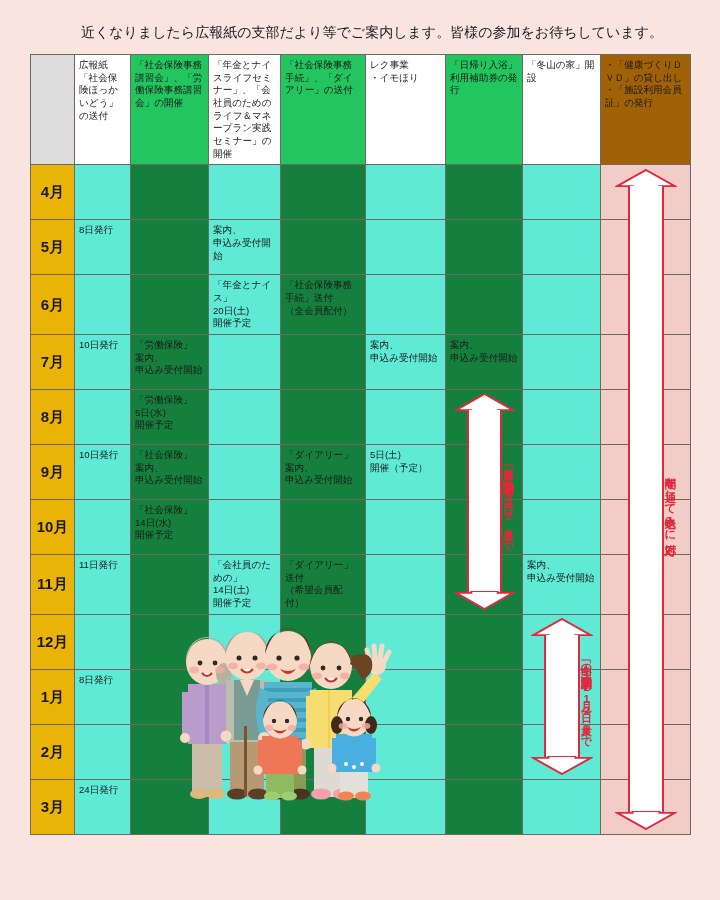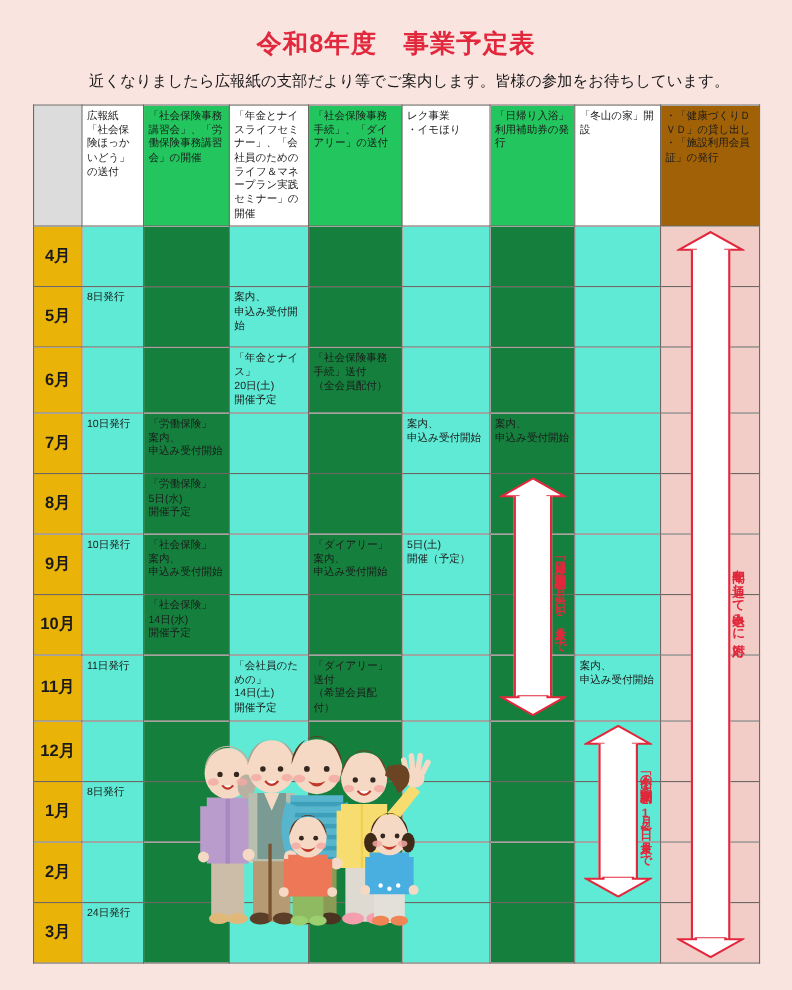--- a/index.html
+++ b/index.html
@@ -119,21 +119,20 @@
   
   .family{
     position:absolute;
     pointer-events:none;
   }
 </style>
 </head>
 <body>
 
 <div class="hdr">
-  <div class="hdr-title">令和8年度　事業予定表</div>
   <div class="hdr-note">近くなりましたら広報紙の支部だより等でご案内します。皆様の参加をお待ちしています。</div>
 </div>
 
 <div class="tbl-wrap">
   <table class="sched">
     <colgroup>
       <col class="c0">
         <col class="c1">
         <col class="c2">
         <col class="c3">

